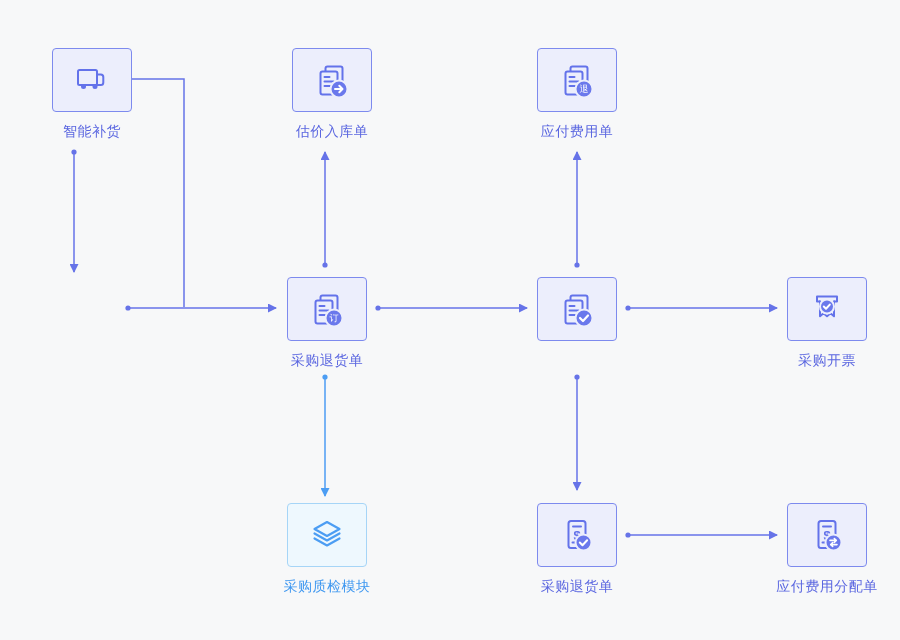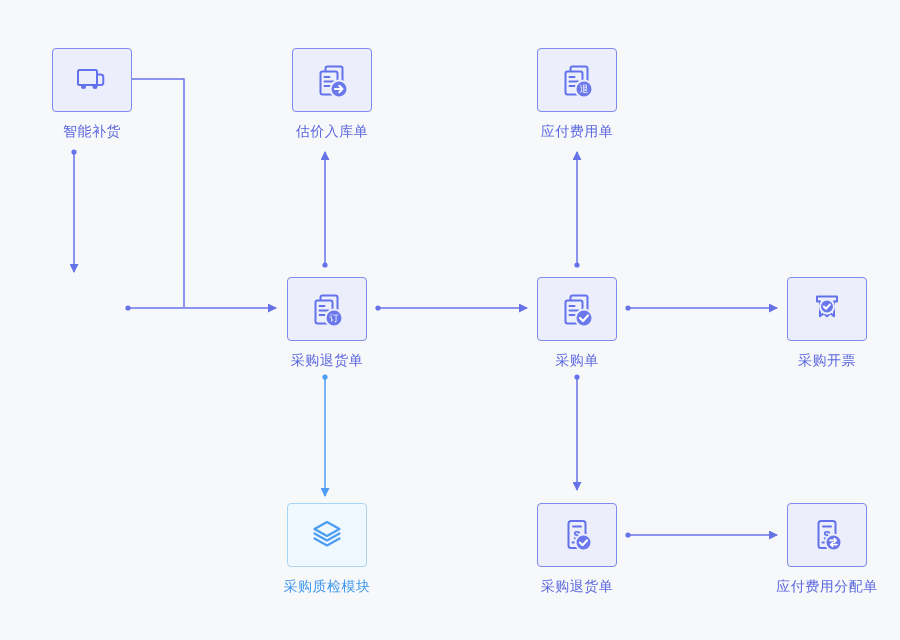--- a/index.html
+++ b/index.html
@@ -135,21 +135,20 @@
     <div class="node" style="left: 537px; top: 277px;">
       <div class="card">
         <svg width="42" height="42" viewBox="0 0 42 42" fill="none">
    <rect x="14.5" y="7.5" width="17" height="22" rx="2" stroke="#6372ea" stroke-width="2"></rect>
    <rect x="9.5" y="12.5" width="17" height="23" rx="2" fill="#eceefc" stroke="#6372ea" stroke-width="2"></rect>
    <path d="M13.5 18h5 M13.5 22.5h9 M13.5 27h9" stroke="#6372ea" stroke-width="2" stroke-linecap="round"></path>
    <circle cx="28" cy="30" r="8.5" fill="#6a78ec" stroke="#eceefc" stroke-width="2"></circle>
           <path d="M24 30l3 3 5-5.5" stroke="#fff" stroke-width="2.2" stroke-linecap="round" stroke-linejoin="round" fill="none"></path>
         </svg>
       </div>
-      <div class="label">采购单</div>
     </div>
     <div class="node qc" style="left: 287px; top: 503px;">
       <div class="card">
         <svg width="46" height="46" viewBox="0 0 46 46" fill="none" stroke="#4c9df3" stroke-width="2.2" stroke-linejoin="round" stroke-linecap="round">
     <path d="M23 10l12.5 7-12.5 7-12.5-7z"></path>
     <path d="M10.5 21.5L23 28.5l12.5-7"></path>
     <path d="M10.5 26.5L23 33.5l12.5-7"></path>
         </svg>
       </div>
       <div class="label">采购质检模块</div>

